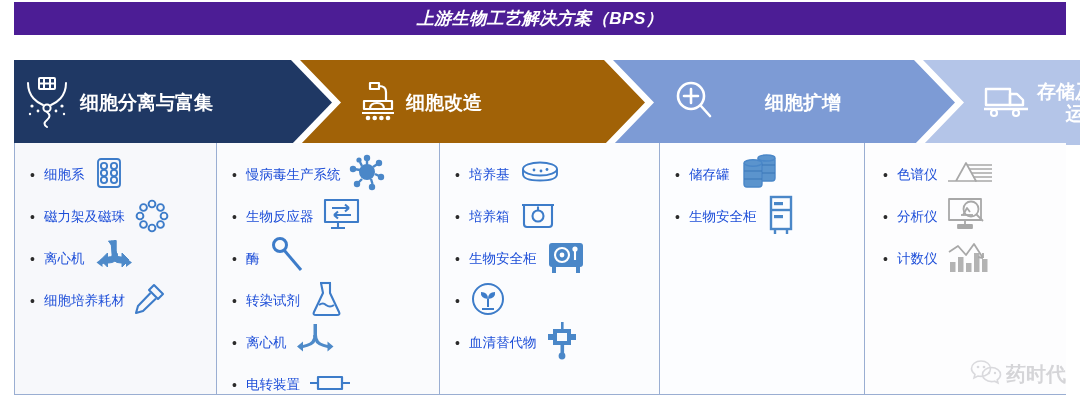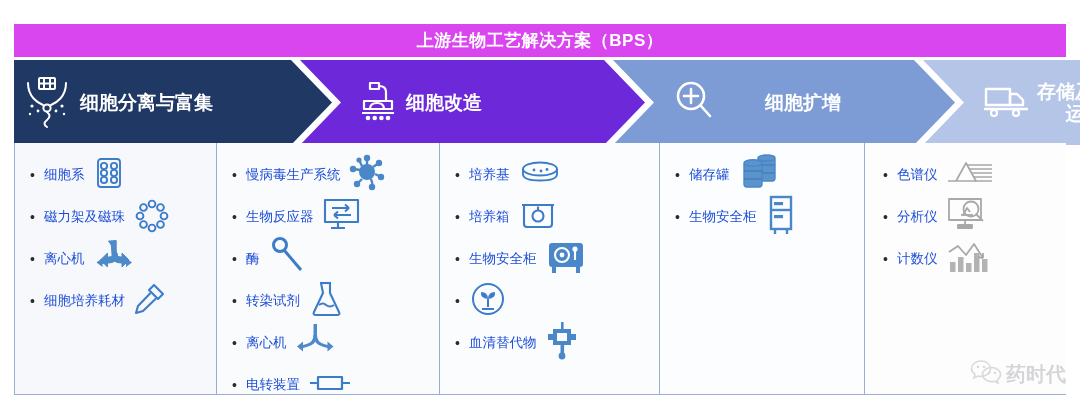--- a/index.html
+++ b/index.html
@@ -5,23 +5,23 @@
   * { margin:0; padding:0; box-sizing:border-box; }
   html,body{ width:1080px; height:405px; overflow:hidden; }
   body{
     background:#ffffff;
     font-family:"Liberation Sans","DejaVu Sans",sans-serif;
     position:relative;
   }
 
   
   .title-bar{
-    position:absolute; left:14px; top:24px; width:1052px; height:33px;
-    background:#d946ef;
-    display:flex; align-items:center; justify-content:center;
+    position:absolute; left:14px; top:2px; width:1052px; height:33px;
+    background:#4c1d95;
+    display:flex; align-items:center; justify-content:center;font-style:italic;
   }
   .title-bar .title-text{
     color:#ffffff; font-size:17px; font-weight:bold; letter-spacing:.5px;
     white-space:nowrap;
   }
 
   
   .stage-row{
     position:absolute; left:0; top:60px; width:1080px; height:85px;
   }
@@ -35,21 +35,21 @@
   }
   .chev .stage-label{
     font-size:19px; font-weight:bold; color:#ffffff;
     line-height:1.12; white-space:pre-line;
   }
   .chev-ico{ flex:0 0 auto; display:block; }
 
   
   #st1{ left:14px;  width:318px; background:#1f3864;
         clip-path:polygon(0 0, 277px 0, 318px 50%, 277px 100%, 0 100%); }
-  #st2{ left:300px; width:345px; background:#6d28d9;
+  #st2{ left:300px; width:345px; background:#a16207;
         clip-path:polygon(0 0, 304px 0, 345px 50%, 304px 100%, 0 100%, 41px 50%); }
   #st3{ left:613px; width:342px; background:#7d9bd5;
         clip-path:polygon(0 0, 301px 0, 342px 50%, 301px 100%, 0 100%, 41px 50%); }
   #st4{ left:923px; width:340px; background:#b4c5e8;
         clip-path:polygon(0 0, 299px 0, 340px 50%, 299px 100%, 0 100%, 41px 50%); }
 
   
   .stage-clip{ position:absolute; inset:0; overflow:hidden;padding-left:36px; }
 
   #st1 .chev-inner{ margin-left:8px; }

